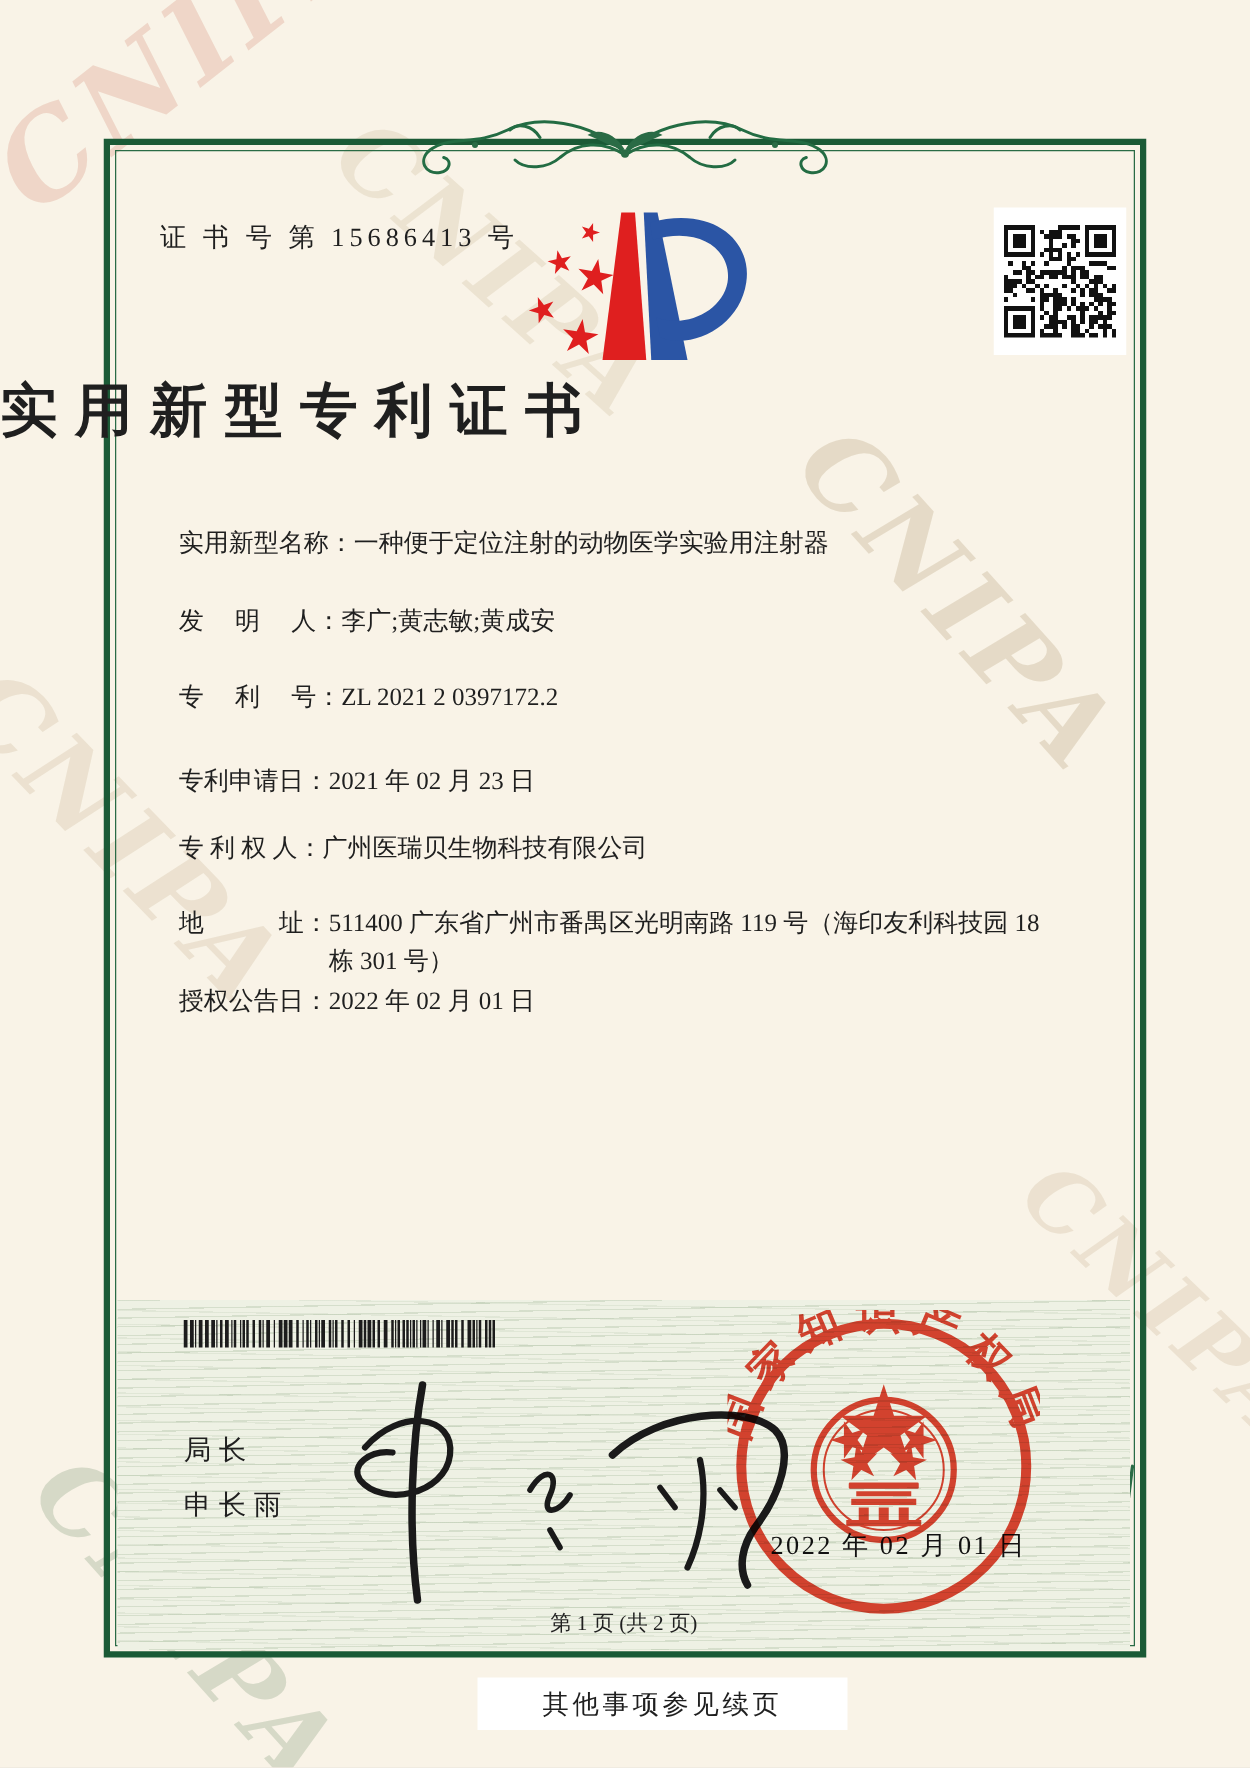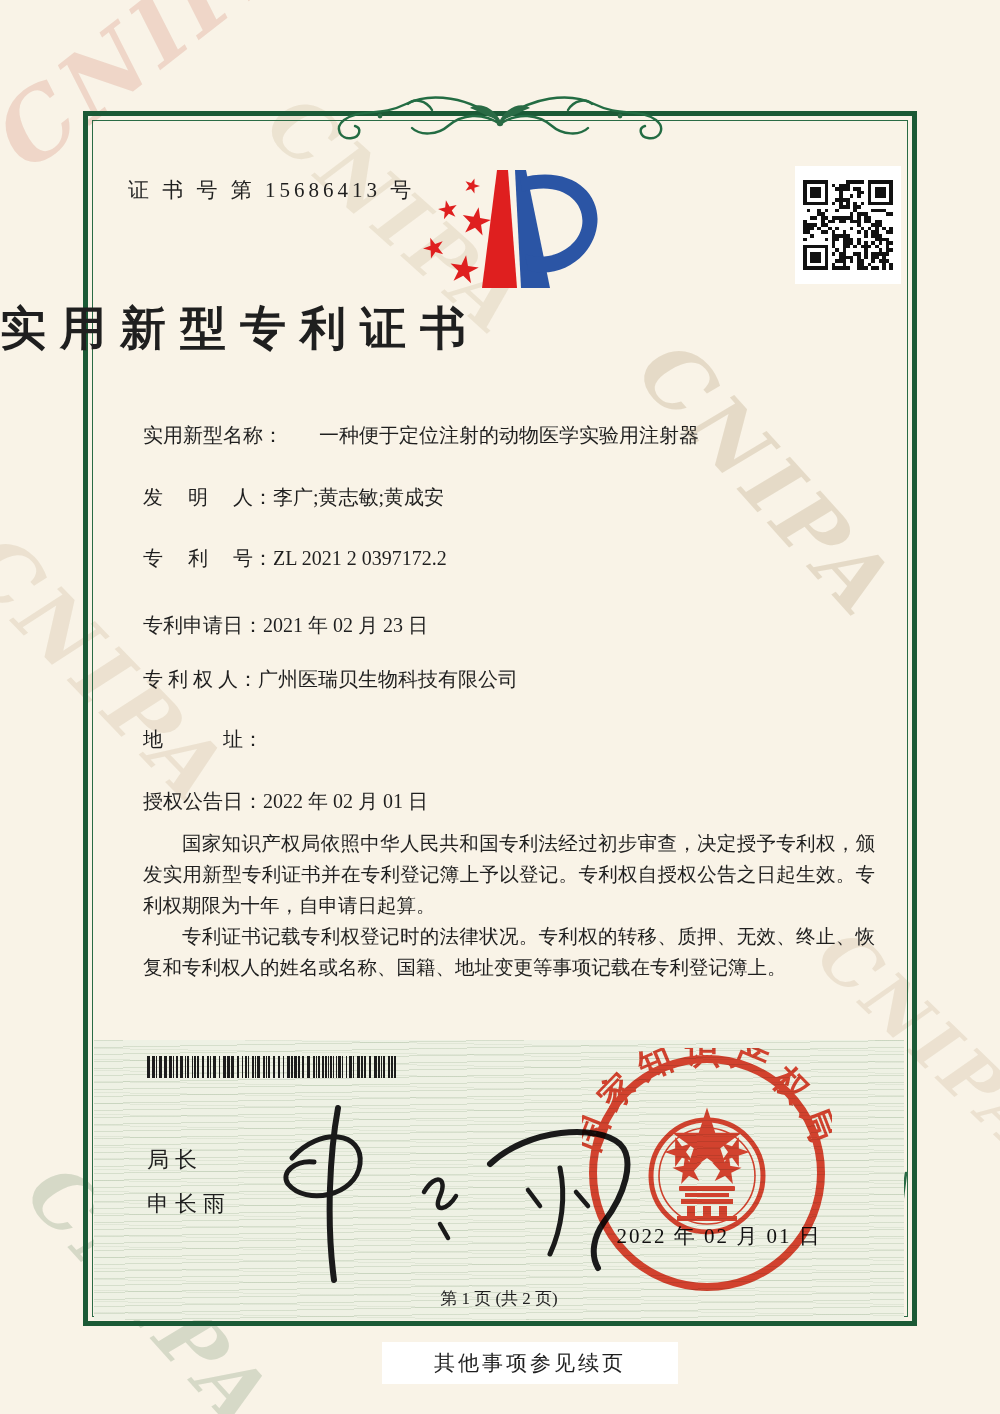--- a/index.html
+++ b/index.html
@@ -29,21 +29,21 @@
   .qr-box{position:absolute; left:795px; top:166px; width:106px; height:118px; background:#fff;
           display:flex; align-items:center; justify-content:center;}
   .logo{position:absolute; left:420px; top:164px;}
   .title{position:absolute; left:0; width:1000px; top:298px; 
          font-size:46px; font-weight:bold; letter-spacing:14px;}
   
   .fields{position:absolute; left:143px; top:420px; width:730px; font-size:20px;}
   .frow{position:absolute; left:0; display:flex; line-height:30px;}
   .flabel{white-space:pre; flex:0 0 auto;}
   .fvalue{white-space:pre-wrap; max-width:585px;}
-  .r1{top:0px;gap:36px;} .r2{top:62px;} .r3{top:123px;text-align:right;} .r4{top:190px;}
+  .r1{top:0px;} .r2{top:62px;} .r3{top:123px;text-align:right;} .r4{top:190px;}
   .r5{top:244px;} .r6{top:304px;} .r7{top:366px;}
   .grant-right{position:absolute; left:378px; top:0; display:flex;}
   
   .body-text{position:absolute; left:143px; top:828px; width:732px; font-size:19.5px;
              line-height:31px; text-align:justify;}
   .body-text p{margin:0; text-indent:2em;}
   
   .lower{position:absolute; left:94px; top:1040px; width:810px; height:280px;
          background:
            repeating-linear-gradient(179deg, rgba(125,155,115,0.22) 0 1px, rgba(0,0,0,0) 1px 7px),
@@ -460,31 +460,28 @@
     <div class="frow r4">
       <span class="flabel">专利申请日：</span>
       <span class="fvalue">2021 年 02 月 23 日</span>
     </div>
     <div class="frow r5">
       <span class="flabel">专 利 权 人：</span>
       <span class="fvalue">广州医瑞贝生物科技有限公司</span>
     </div>
     <div class="frow r6">
       <span class="flabel">地　　　址：</span>
+      <span class="fvalue">511400 广东省广州市番禺区光明南路 119 号（海印友利科技园 18 栋 301 号）</span>
     </div>
     <div class="frow r7" style="width:730px;">
       <span class="flabel">授权公告日：</span>
       <span class="fvalue">2022 年 02 月 01 日</span>
     </div>
   </div>
 
-  <div class="body-text">
-    <p>国家知识产权局依照中华人民共和国专利法经过初步审查，决定授予专利权，颁发实用新型专利证书并在专利登记簿上予以登记。专利权自授权公告之日起生效。专利权期限为十年，自申请日起算。</p>
-    <p>专利证书记载专利权登记时的法律状况。专利权的转移、质押、无效、终止、恢复和专利权人的姓名或名称、国籍、地址变更等事项记载在专利登记簿上。</p>
-  </div>
 
   <div class="lower">
     <div class="barcode" id="barcode">
         <div style="width: 3px; margin-right: 2px;"></div>
         <div style="width: 3px; margin-right: 1px;"></div>
         <div style="width: 1px; margin-right: 2px;"></div>
         <div style="width: 3px; margin-right: 2px;"></div>
         <div style="width: 3px; margin-right: 2px;"></div>
         <div style="width: 3px; margin-right: 1px;"></div>
         <div style="width: 1px; margin-right: 2px;"></div>

